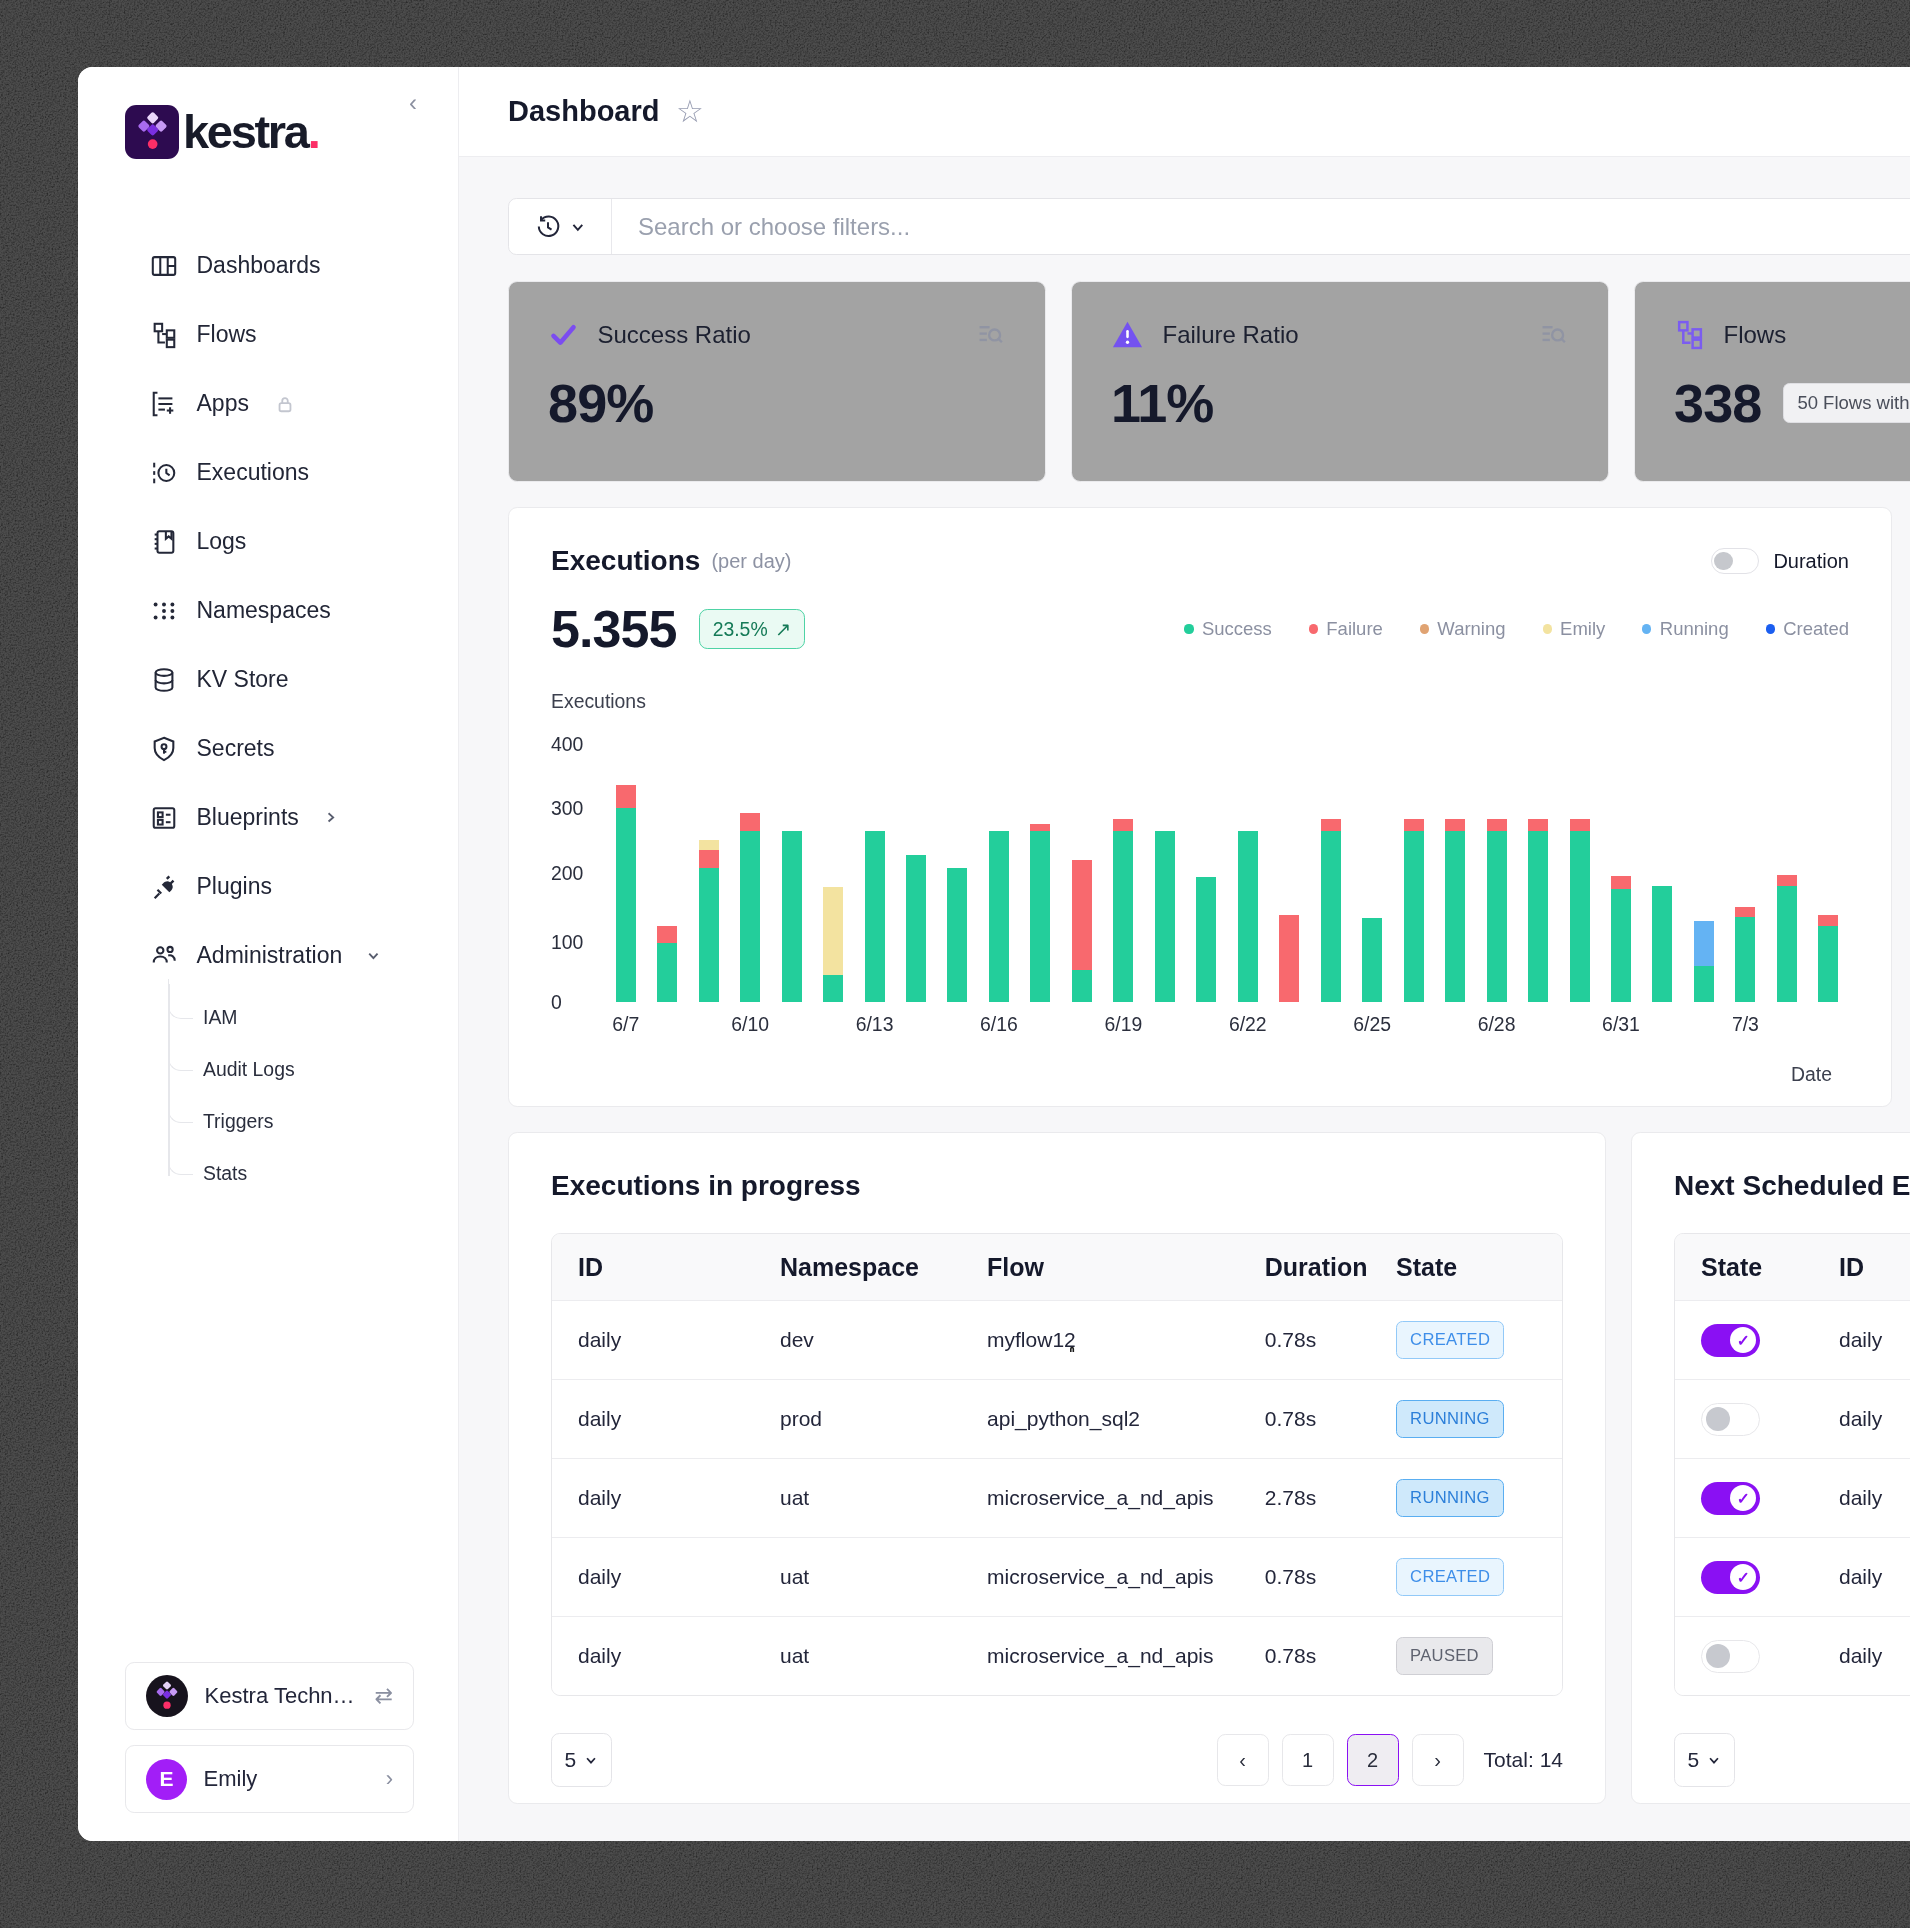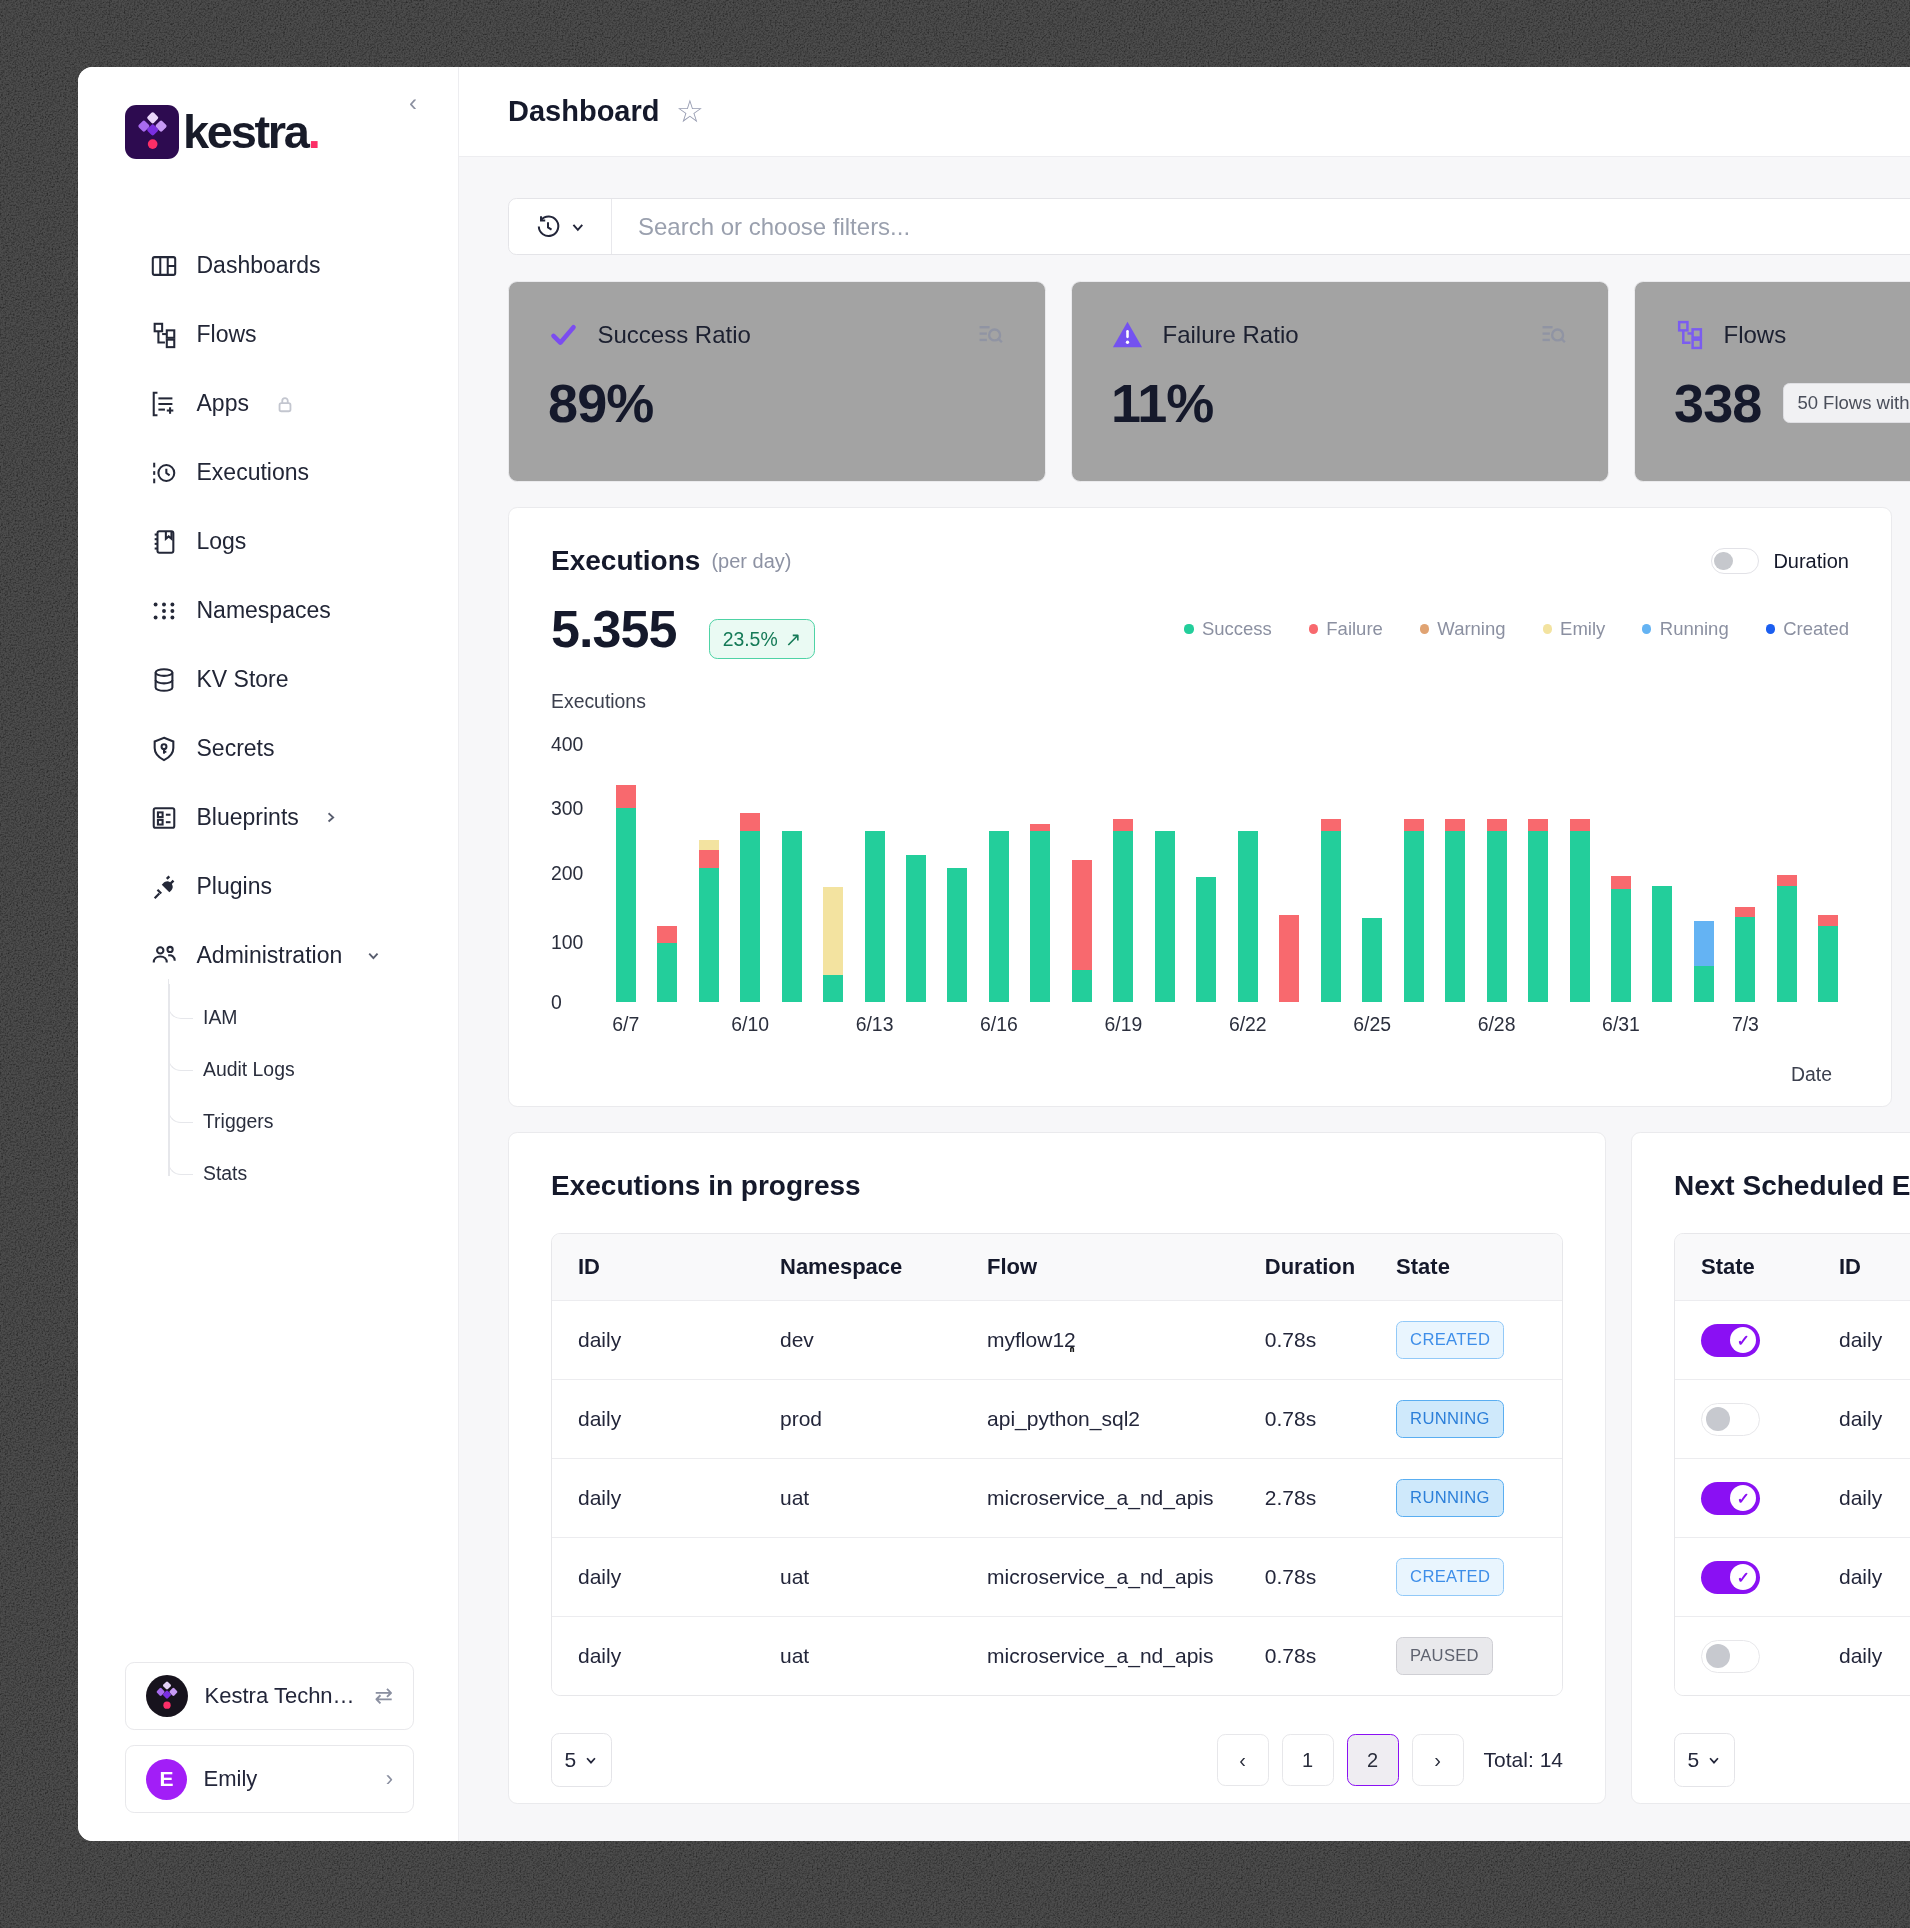--- a/index.html
+++ b/index.html
@@ -69,21 +69,21 @@
                border-radius:6.5px; padding:8.3px 13px; white-space:nowrap; }
 
   .card { background:#fff; border:0.9px solid #eaeaed; border-radius:9.2px; }
   .chart-card { margin-top:25px; width:1384px; height:600px; padding:37px 42px; position:relative; }
   .chart-head { display:flex; align-items:center; }
   .chart-title { font-size:28px; font-weight:700; color:#15192b; }
   .chart-sub { font-size:20px; color:#8d92a3; margin-left:11px; }
   .toggle-row { margin-left:auto; display:flex; align-items:center; gap:14.8px; font-size:20px; color:#15192b; }
   .switch-off { width:48px; height:26px; border-radius:13px; background:#fff; border:0.9px solid #e2e2e7; position:relative; cursor:pointer; }
   .switch-off .knob { position:absolute; left:2.8px; top:2.8px; width:18.5px; height:18.5px; border-radius:50%; background:#c6c8cd; }
-  .chart-value-row { display:flex; align-items:flex-end; margin-top:22px;gap:10px; }
+  .chart-value-row { display:flex; align-items:center; margin-top:22px; }
   .chart-total { font-size:52px; font-weight:700; color:#15192b; letter-spacing:-0.9px; }
   .delta-badge { margin-left:22px; display:flex; align-items:center; gap:7.4px; font-size:19.4px; color:#157a57;
                  border:1.8px solid #4ed3a5; background:#eafaf3; border-radius:8.3px; padding:7.4px 13px; }
   .legend { margin-left:auto; display:flex; gap:37px; align-self:center; }
   .legend-item { display:flex; align-items:center; gap:8.3px; font-size:18.5px; color:#8b90a1; }
   .legend-dot { width:9.2px; height:9.2px; border-radius:50%; }
   .axis-title { font-size:19.4px; color:#3c404e; margin-top:31px; }
   .plot-wrap { display:flex; margin-top:31px; }
   .yaxis { width:54px; position:relative; height:258px; font-size:19.4px; color:#2b2f3d; }
   .yaxis span { position:absolute; left:0; transform:translateY(50%); }
@@ -92,21 +92,21 @@
   .bar { width:20px; display:flex; flex-direction:column; justify-content:flex-end; }
   .bar div { width:100%; }
   .xlabel { position:absolute; top:269px; left:50%; transform:translateX(-50%); font-size:19.4px; color:#2b2f3d; white-space:nowrap; }
   .date-label { position:absolute; right:59px; bottom:20px; font-size:19.4px; color:#3c404e; }
 
   .bottom-row { display:flex; gap:25px; margin-top:25px; }
   .progress-card { width:1098px; min-width:1098px; height:672px; padding:37px 42px; }
   .section-title { font-size:28px; font-weight:700; color:#15192b; white-space:nowrap; }
   .table-box { border:0.9px solid #e7e7ea; border-radius:9.2px; margin-top:31px; overflow:hidden; }
   .trow { display:flex; align-items:center; }
-  .thead { height:66px; background:#f9f9fa; font-weight:700; font-size:22px; color:#15192b; }
+  .thead { height:66px; background:#f9f9fa; font-weight:700; font-size:25px; color:#15192b; }
   .tbody-row { height:79px; border-top:0.9px solid #ececef; font-size:21px; color:#23263a; background:#fff; }
   .tc { padding-left:26px; overflow:hidden; white-space:nowrap; }
   .c-id { width:20%; } .c-ns { width:20.5%; } .c-flow { width:27.5%; position:relative; } .c-dur { width:13%; } .c-state { width:19%; }
   .flow-link { text-decoration:underline; text-underline-offset:4.6px; cursor:pointer; position:relative; }
   .cursor-hand { position:absolute; margin-left:-13px; margin-top:14.8px; }
   .state-badge { display:inline-block; font-size:16.6px; padding:8.3px 13px; border-radius:6.5px; letter-spacing:0.3px; }
   .badge-created { background:#e9f5fe; border:1.8px solid #92c9f8; color:#3e8ee9; }
   .badge-running { background:#cfe9fb; border:1.8px solid #5aaef1; color:#2c7fd9; }
   .badge-paused  { background:#e9e9ec; border:1.8px solid #cfcfd4; color:#5e626f; }
   .table-footer { display:flex; align-items:center; margin-top:37px; }

